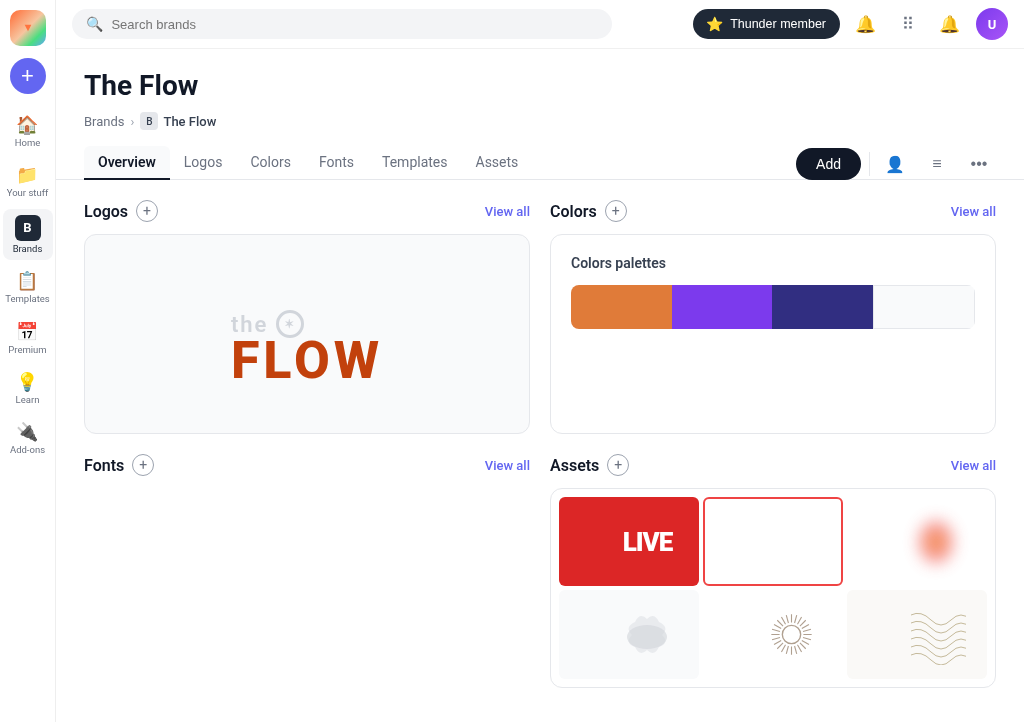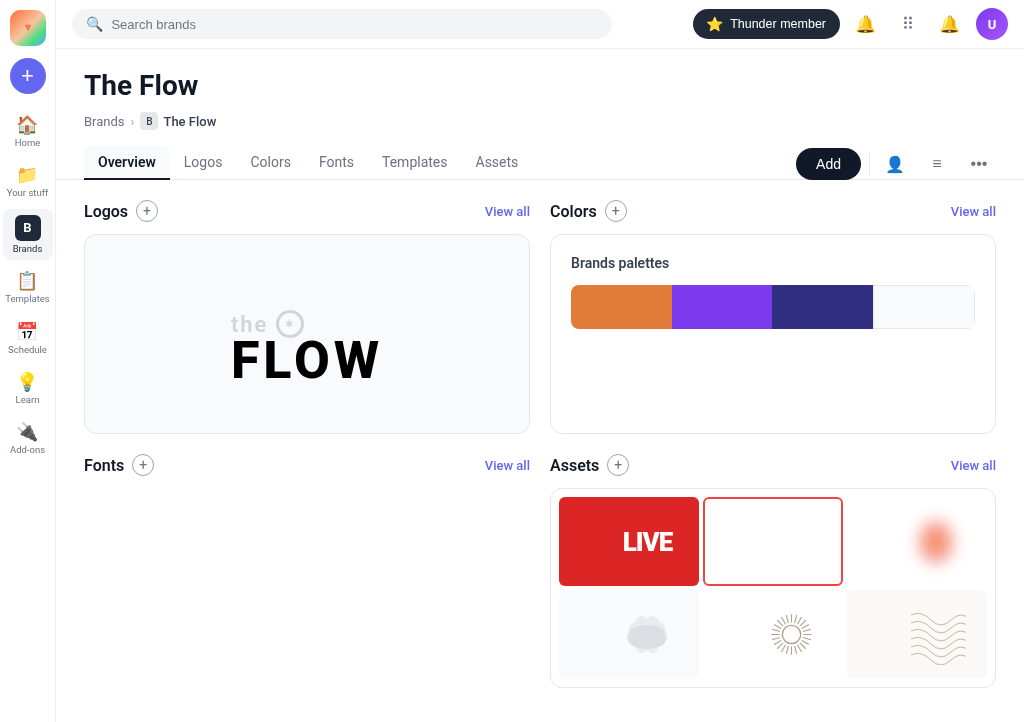--- a/index.html
+++ b/index.html
@@ -287,21 +287,21 @@
       width: 28px; height: 28px;
       border-radius: 50%;
       border: 3px solid #d1d5db;
       display: flex; align-items: center; justify-content: center;
       font-size: 12px;
     }
     .logo-preview-flow {
       font-size: 52px;
       font-weight: 800;
       letter-spacing: 4px;
-      color: #000000;
+      color: #c2410c;
       margin-top: -8px;
     }
 
     
     .colors-card {
       background: #fff;
       border: 1px solid #e5e7eb;
       border-radius: 12px;
       height: 200px;
       padding: 20px;
@@ -430,21 +430,21 @@
   <div class="sidebar-item active">
     <div class="sidebar-brands-icon">B</div>
     <span class="sidebar-item-label">Brands</span>
   </div>
   <div class="sidebar-item">
     <span class="sidebar-item-icon">📋</span>
     <span class="sidebar-item-label">Templates</span>
   </div>
   <div class="sidebar-item">
     <span class="sidebar-item-icon">📅</span>
-    <span class="sidebar-item-label">Schedule</span>
+    <span class="sidebar-item-label">Premium</span>
   </div>
   <div class="sidebar-item">
     <span class="sidebar-item-icon">💡</span>
     <span class="sidebar-item-label">Learn</span>
   </div>
   <div class="sidebar-item">
     <span class="sidebar-item-icon">🔌</span>
     <span class="sidebar-item-label">Add-ons</span>
   </div>
 </div>
@@ -544,21 +544,21 @@
 
     <div class="section">
       <div class="section-header">
         <div class="section-title-group">
           <span class="section-title">Colors</span>
           <div class="section-add-icon">+</div>
         </div>
         <span class="view-all-link">View all</span>
       </div>
       <div class="colors-card">
-        <div class="color-palettes-title">Brands palettes</div>
+        <div class="color-palettes-title">Colors palettes</div>
         <div class="color-palette-bar">
           <div class="color-swatch" style="background:#e07b39;"></div>
           <div class="color-swatch" style="background:#7c3aed;"></div>
           <div class="color-swatch" style="background:#312e81;"></div>
           <div class="color-swatch" style="background:#f9fafb; border: 1px solid #e5e7eb;"></div>
         </div>
       </div>
     </div>
 
     <div class="section">

